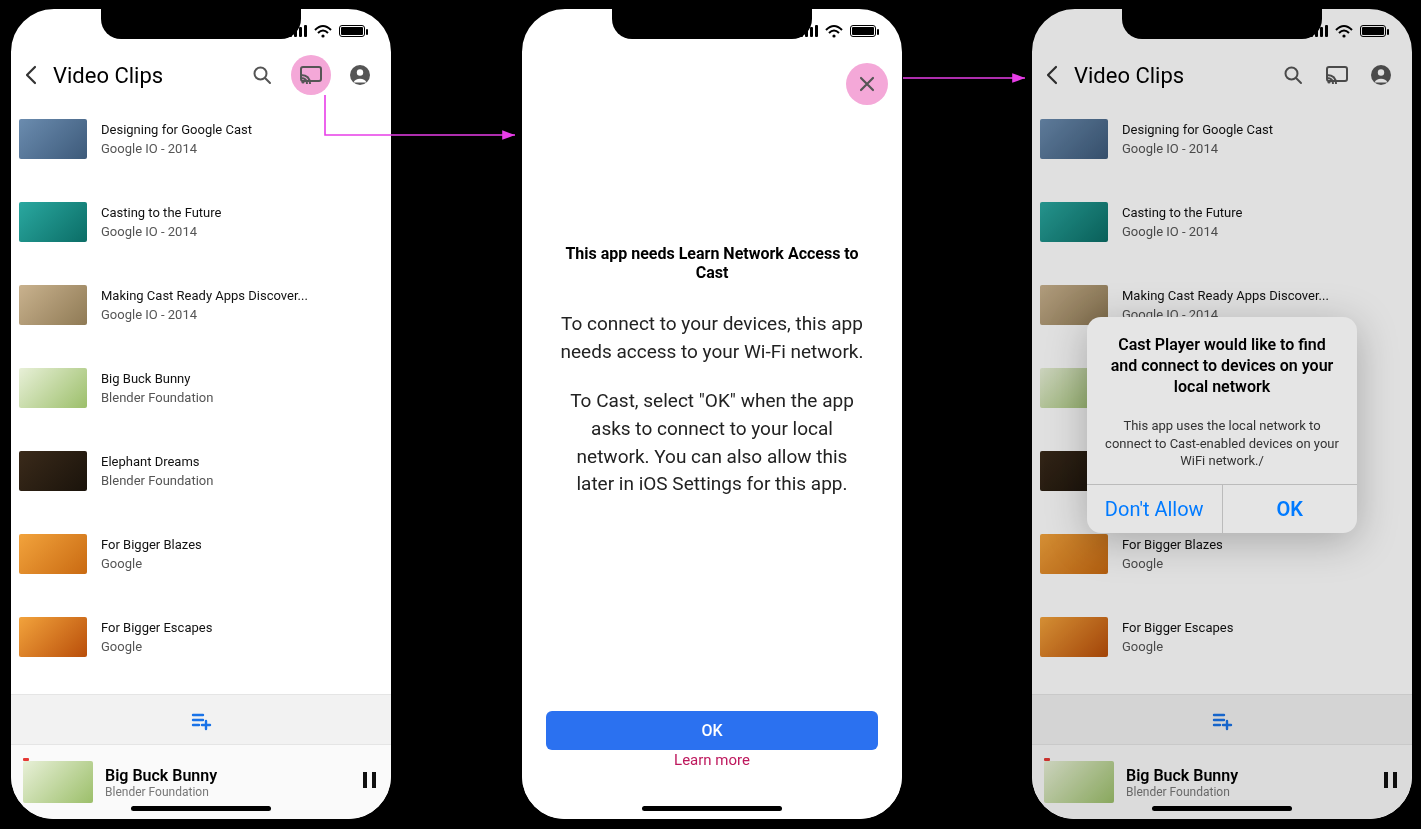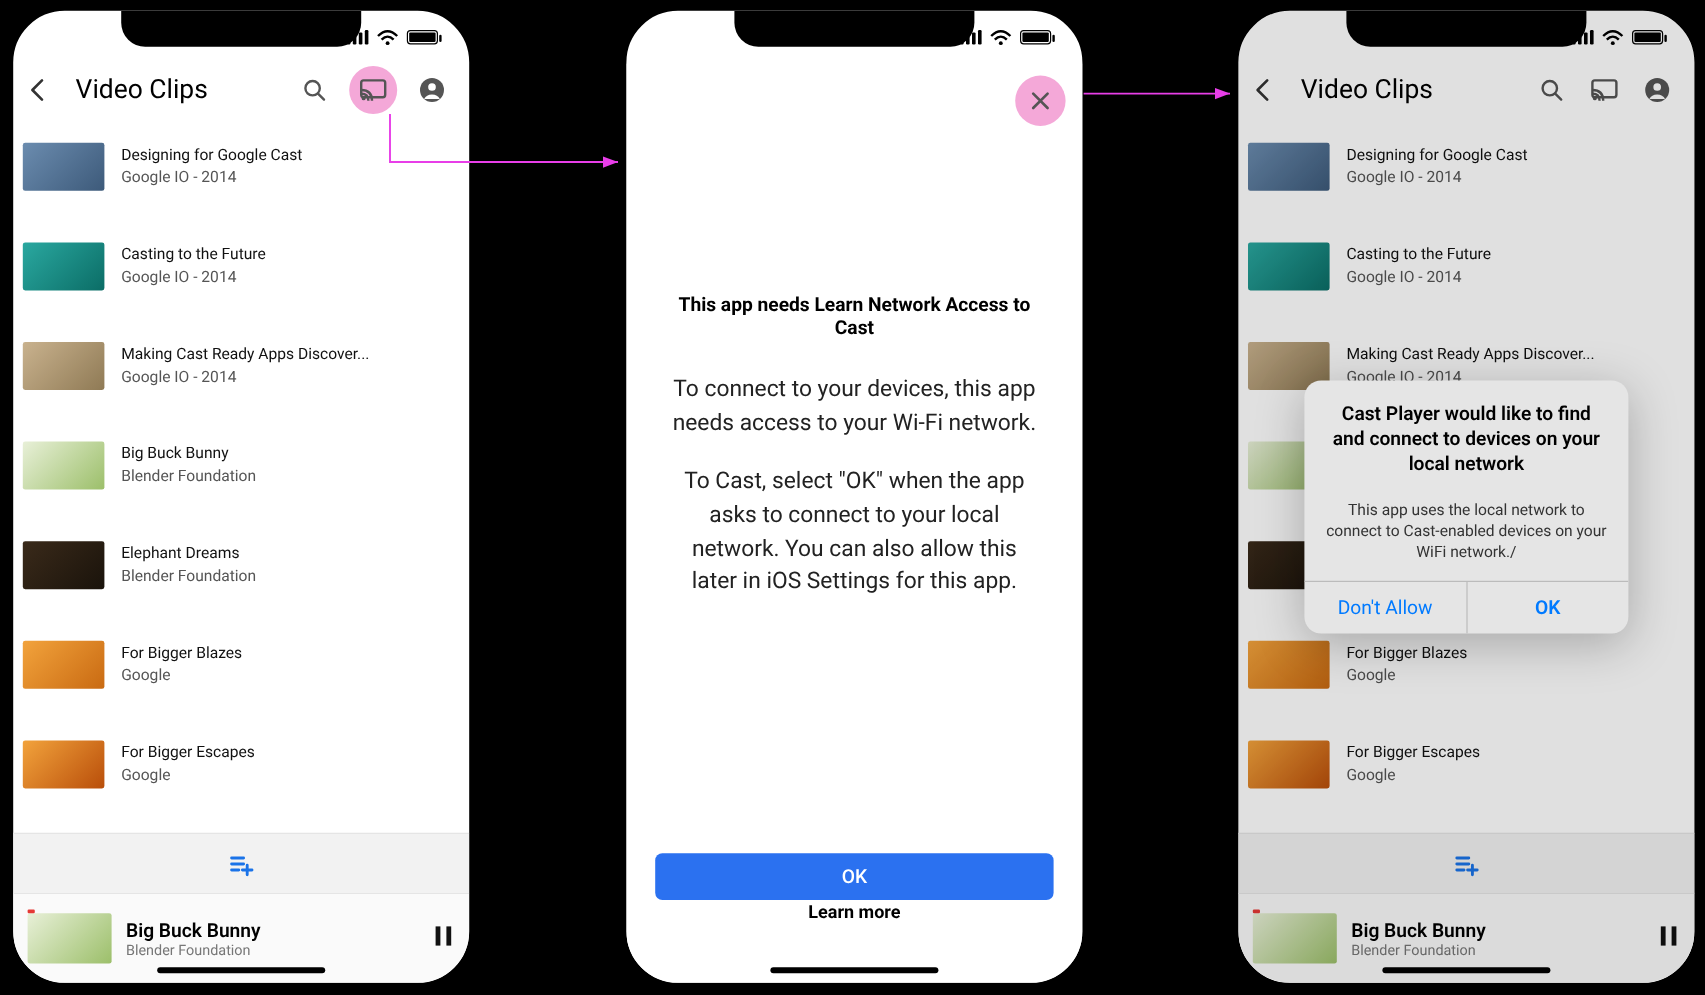--- a/index.html
+++ b/index.html
@@ -34,21 +34,21 @@
   .sig-icon span:nth-child(1){left:0; height:4px;}
   .sig-icon span:nth-child(2){left:5px; height:7px;}
   .sig-icon span:nth-child(3){left:10px; height:10px;}
   .sig-icon span:nth-child(4){left:15px; height:12px;}
   .batt-icon{ width:26px; height:12px; border:1.5px solid #000; border-radius:3px; position:relative;}
   .batt-icon::after{content:""; position:absolute; right:-4px; top:3px; width:2px; height:6px; background:#000; border-radius:1px;}
   .batt-icon .fill{position:absolute; left:1px; top:1px; bottom:1px; right:1px; background:#000; border-radius:1px;}
 
   
   .navbar{ height:44px; display:flex; align-items:center; padding:0 10px 0 6px; gap:4px;}
-  .navbar .title{ font-size:22px; flex:1; margin-left:12px;}
+  .navbar .title{ font-size:22px; flex:1; margin-left:2px;}
   .nav-icons{ display:flex; align-items:center; gap:14px; margin-right:6px;}
   .icon-btn{ width:30px; height:30px; display:flex; align-items:center; justify-content:center; color:#555;}
   .hl { background:#f4a8d8; border-radius:50%; width:40px; height:40px; display:flex; align-items:center; justify-content:center;}
 
   
   .list{ position:absolute; top:88px; bottom:140px; left:0; right:0; overflow:hidden;}
   .row{ display:flex; align-items:center; height:83px; padding:0 8px;}
   .thumb{ width:68px; height:40px; border-radius:2px; flex-shrink:0; margin-right:14px;}
   .row .texts{ flex:1; overflow:hidden;}
   .row .t1{ font-size:13px; color:#111; white-space:nowrap; overflow:hidden; text-overflow:ellipsis;}
@@ -67,29 +67,29 @@
   .mini .mt2{ font-size:12px; color:#777;}
 
   
   .sheet{ position:absolute; inset:0; background:#fff; display:flex; flex-direction:column;}
   .close-hl{ position:absolute; top:54px; right:14px; width:42px; height:42px; border-radius:50%; background:#f4a8d8; display:flex; align-items:center; justify-content:center; z-index:3;}
   .sheet-body{ flex:1; display:flex; flex-direction:column; align-items:center; justify-content:center; padding:0 34px; text-align:center;}
   .sheet-body h3{ font-size:16px; font-weight:700; margin-bottom:28px;}
   .sheet-body p{ font-size:19px; color:#222; line-height:1.45; margin-bottom:22px;}
   .sheet-foot{ padding:0 24px 50px; text-align:center;}
   .okbtn{ background:#2b71f0; color:#fff; font-size:16px; font-weight:500; padding:10px 0; border-radius:6px; width:100%; display:block;}
-  .learn{ color:#000000; font-size:15px; display:inline-block;font-weight:bold;}
+  .learn{ color:#be185d; font-size:15px; display:inline-block;}
 
   
   .alert{ position:absolute; top:308px; left:50%; transform:translateX(-50%); width:270px; background:#e5e5e5; border-radius:14px; z-index:20; overflow:hidden; box-shadow:0 8px 40px rgba(0,0,0,0.25);}
   .alert .atexts{ padding:18px 16px 14px; text-align:center;}
   .alert .atitle{ font-size:16px; font-weight:600; line-height:1.3;}
   .alert .amsg{ font-size:13px; color:#333; margin-top:20px; line-height:1.35;}
   .alert .abtns{ display:flex; border-top:0.5px solid #bbb;}
-  .alert .abtn{ flex:1; text-align:center; padding:12px 0; font-size:16px; color:#007aff;}
+  .alert .abtn{ flex:1; text-align:center; padding:12px 0; font-size:20px; color:#007aff;}
   .alert .abtn.bold{ font-weight:600;}
   .alert .abtn + .abtn{ border-left:0.5px solid #bbb;}
 
   
   svg.flowsvg{ position:absolute; inset:0; width:1421px; height:829px; pointer-events:none;}
 
   
   .tc0{background:linear-gradient(135deg,#6b8caf,#3d5a7a);}
   .tc1{background:linear-gradient(135deg,#2aa8a0,#0b6d66);}
   .tc2{background:linear-gradient(135deg,#c9b28e,#8f7a55);}

